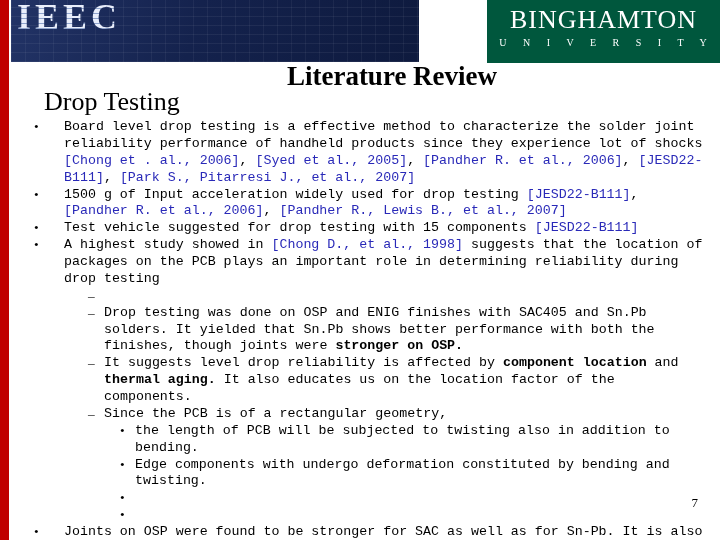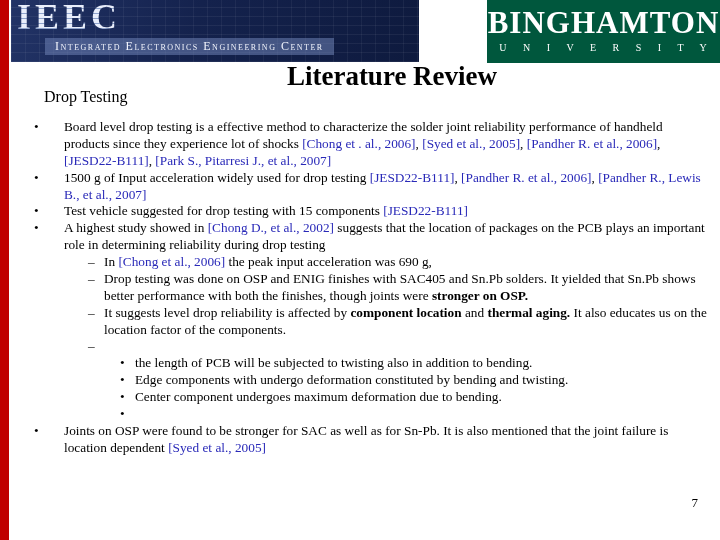--- a/index.html
+++ b/index.html
@@ -25,50 +25,49 @@
   }
   .ieec-sub{
     position:absolute;left:34px;bottom:7px;padding:1px 10px;
     background:rgba(110,130,180,0.55);color:#f2f5fd;
     font-size:12px;letter-spacing:1.5px;font-variant:small-caps;white-space:nowrap;
   }
   
   .bu-panel{
     position:absolute;right:0;top:0;width:233px;height:63px;text-align:center;color:#fff;
   }
-  .bu-name{padding-top:7px;font-size:31px;font-weight:bold;letter-spacing:1px;line-height:1;}
+  .bu-name{padding-top:7px;font-size:26px;font-weight:normal;letter-spacing:1px;line-height:1;}
   .bu-univ{margin-top:4px;font-size:10px;letter-spacing:7px;padding-left:6px;}
   
   .title{position:absolute;top:62px;left:0;width:100%;text-align:center;
          font-size:27px;font-weight:bold;line-height:1.1;margin-left:32px;}
-  .heading{position:absolute;top:88px;left:44px;font-size:16px;line-height:1.1;}
+  .heading{position:absolute;top:88px;left:44px;font-size:26px;line-height:1.1;}
   
   .content{position:absolute;top:119px;left:26px;right:10px;}
   .bullet-row{display:flex;font-size:13.3px;line-height:1.27;}
   .bullet-row .marker{flex-shrink:0;text-align:left;}
   .lvl1 .marker{width:30px;padding-left:8px;}
   .lvl2{padding-left:62px;}
   .lvl2 .marker{width:16px;}
   .lvl3{padding-left:94px;}
   .lvl3 .marker{width:15px;}
-  .txt{flex:1;}
+  .txt{flex:1;font-family:Liberation Mono, monospace;}
   .txt .cite{color:var(--cite,#2929b8);}
   .txt .b{font-weight:bold;}
   .page-num{position:absolute;top:495px;right:22px;font-size:13px;}
 </style>
 </head>
 <body>
 
 <div class="slide">
 
   <div class="red-strip" style="background: rgb(192, 0, 0);"></div>
 
   <div class="ieec-panel">
     <div class="ieec-letters">IEEC</div>
-    <div class="ieec-sub">Integrated Electronics Engineering Center</div>
   </div>
 
   <div class="bu-panel" style="background: rgb(0, 87, 61);">
     <div class="bu-name">BINGHAMTON</div>
     <div class="bu-univ">U N I V E R S I T Y</div>
   </div>
 
   <div class="title">Literature Review</div>
 
   <div class="heading">Drop Testing</div>
@@ -81,48 +80,47 @@
       <div class="bullet-row lvl1">
         <span class="marker">•</span>
         <span class="txt"><span>1500 g of Input acceleration widely used for drop testing </span><span class="cite">[JESD22-B111]</span><span>, </span><span class="cite">[Pandher R. et al., 2006]</span><span>, </span><span class="cite">[Pandher R., Lewis B., et al., 2007]</span></span>
       </div>
       <div class="bullet-row lvl1">
         <span class="marker">•</span>
         <span class="txt"><span>Test vehicle suggested for drop testing with 15 components </span><span class="cite">[JESD22-B111]</span></span>
       </div>
       <div class="bullet-row lvl1">
         <span class="marker">•</span>
-        <span class="txt"><span>A highest study showed in </span><span class="cite">[Chong D., et al., 2002]</span><span> suggests that the location of packages on the PCB plays an important role in determining reliability during drop testing</span></span>
+        <span class="txt"><span>A highest study showed in </span><span class="cite">[Chong D., et al., 1998]</span><span> suggests that the location of packages on the PCB plays an important role in determining reliability during drop testing</span></span>
       </div>
       <div class="bullet-row lvl2">
         <span class="marker">–</span>
-        <span class="txt"><span>In </span><span class="cite">[Chong et al., 2006]</span><span> the peak input acceleration was 690 g,</span></span>
       </div>
       <div class="bullet-row lvl2">
         <span class="marker">–</span>
         <span class="txt"><span>Drop testing was done on OSP and ENIG finishes with SAC405 and Sn.Pb solders. It yielded that Sn.Pb shows better performance with both the finishes, though joints were </span><span class="b">stronger on OSP.</span></span>
       </div>
       <div class="bullet-row lvl2">
         <span class="marker">–</span>
         <span class="txt"><span>It suggests level drop reliability is affected by </span><span class="b">component location</span><span> and </span><span class="b">thermal aging.</span><span> It also educates us on the location factor of the components.</span></span>
       </div>
       <div class="bullet-row lvl2">
         <span class="marker">–</span>
+        <span class="txt"><span>Since the PCB is of a rectangular geometry,</span></span>
       </div>
       <div class="bullet-row lvl3">
         <span class="marker">•</span>
         <span class="txt"><span>the length of PCB will be subjected to twisting also in addition to bending.</span></span>
       </div>
       <div class="bullet-row lvl3">
         <span class="marker">•</span>
         <span class="txt"><span>Edge components with undergo deformation constituted by bending and twisting.</span></span>
       </div>
       <div class="bullet-row lvl3">
         <span class="marker">•</span>
-        <span class="txt"><span>Center component undergoes maximum deformation due to bending.</span></span>
       </div>
       <div class="bullet-row lvl3">
         <span class="marker">•</span>
       </div>
       <div class="bullet-row lvl1">
         <span class="marker">•</span>
         <span class="txt"><span>Joints on OSP were found to be stronger for SAC as well as for Sn-Pb.  It is also mentioned that the joint failure is location dependent </span><span class="cite">[Syed et al., 2005]</span></span>
       </div>
     </div>
 

